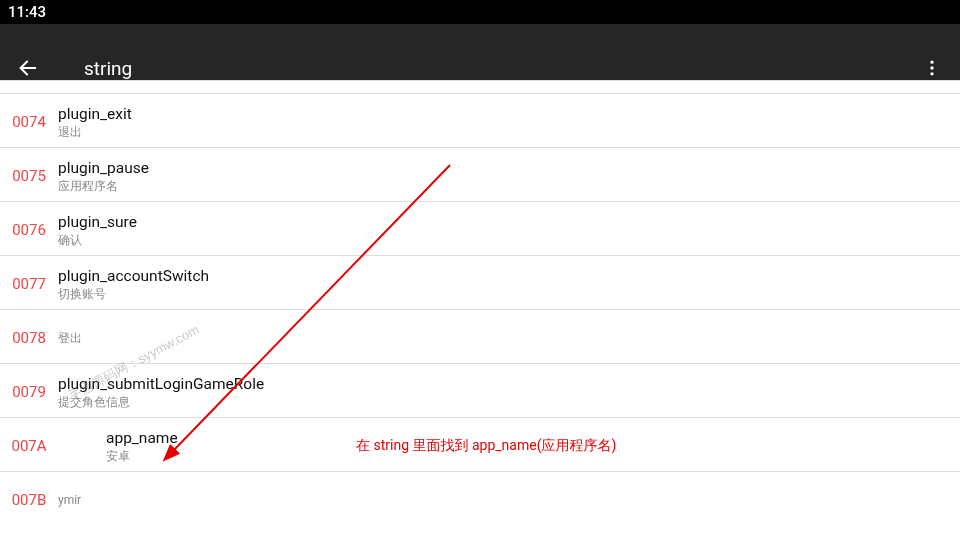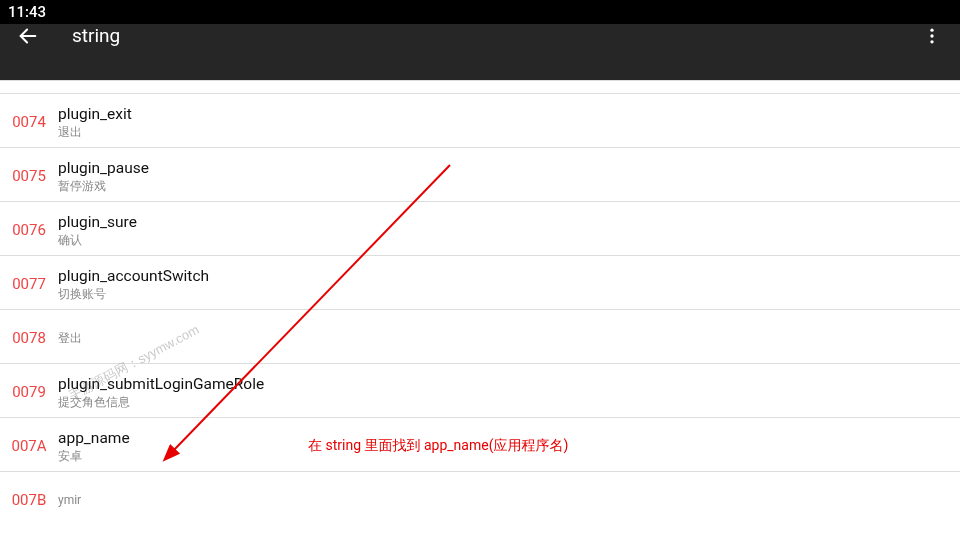--- a/index.html
+++ b/index.html
@@ -2,22 +2,23 @@
 <html><head>
 <meta charset="utf-8">
 <style>
   * { margin: 0; padding: 0; box-sizing: border-box; }
   html, body { width: 960px; height: 540px; overflow: hidden; font-family: Roboto, "Helvetica Neue", Arial, sans-serif; background: #fff; }
   .statusbar {
     height: 24px; background: #000; color: #fff; display: flex; align-items: center;
     padding: 0 8px; font-size: 15px; font-weight: 500;
   }
   .appbar {
-    height: 56px; background: #262626; color: #fff; display: flex; align-items: flex-start;
+    height: 56px; background: #262626; color: #fff; display: flex; align-items: flex-end;
     padding: 0 16px;
+    gap: 12px;
   }
   .appbar .back { width: 24px; height: 24px; display: flex; align-items: center; justify-content: center; cursor: pointer; }
   .appbar .title { margin-left: 32px; font-size: 19px; font-weight: 400; flex: 1; }
   .appbar .menu { width: 24px; height: 24px; display: flex; align-items: center; justify-content: center; cursor: pointer; }
   .list { width: 100%; }
   .row {
     display: flex; align-items: center; border-bottom: 1px solid #ddd;
     min-height: 54px; padding: 8px 0 6px 0; cursor: pointer; position: relative;
   }
   .row.partial-top { border-top: 1px solid #ddd; min-height: 14px; padding: 0; }
@@ -73,21 +74,21 @@
     <div class="content">
       <div class="key">plugin_exit</div>
       <div class="val">退出</div>
     </div>
   </div>
 
   <div class="row">
     <div class="idx">0075</div>
     <div class="content">
       <div class="key">plugin_pause</div>
-      <div class="val">暂停游戏</div>
+      <div class="val">应用程序名</div>
     </div>
   </div>
 
   <div class="row">
     <div class="idx">0076</div>
     <div class="content">
       <div class="key">plugin_sure</div>
       <div class="val">确认</div>
     </div>
   </div>
@@ -110,21 +111,21 @@
   <div class="row">
     <div class="idx">0079</div>
     <div class="content">
       <div class="key">plugin_submitLoginGameRole</div>
       <div class="val">提交角色信息</div>
     </div>
   </div>
 
   <div class="row">
     <div class="idx">007A</div>
-    <div class="content" style="display:flex;align-items:center;">
+    <div class="content" style="display:flex;align-items:center;margin-left:48px;">
       <div style="min-width:120px;">
         <div class="key">app_name</div>
         <div class="val">安卓</div>
       </div>
       <div class="annotation" style="margin-left:130px;">在 string 里面找到 app_name(应用程序名)</div>
     </div>
   </div>
 
   <div class="row" style="border-bottom:none;align-items:center;">
     <div class="idx">007B</div>

